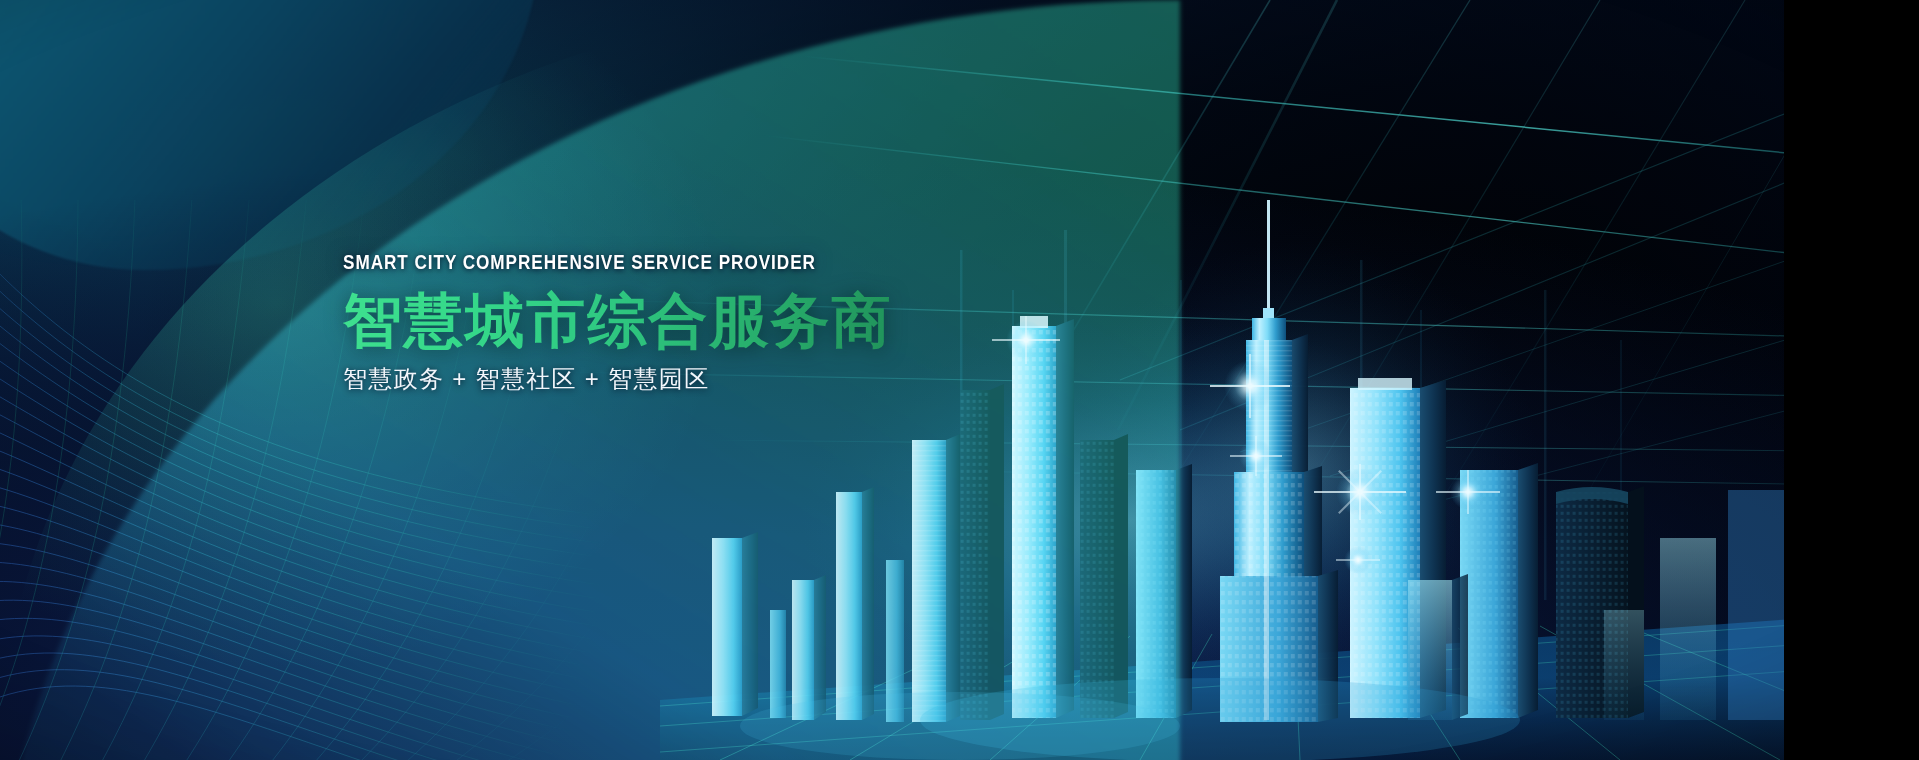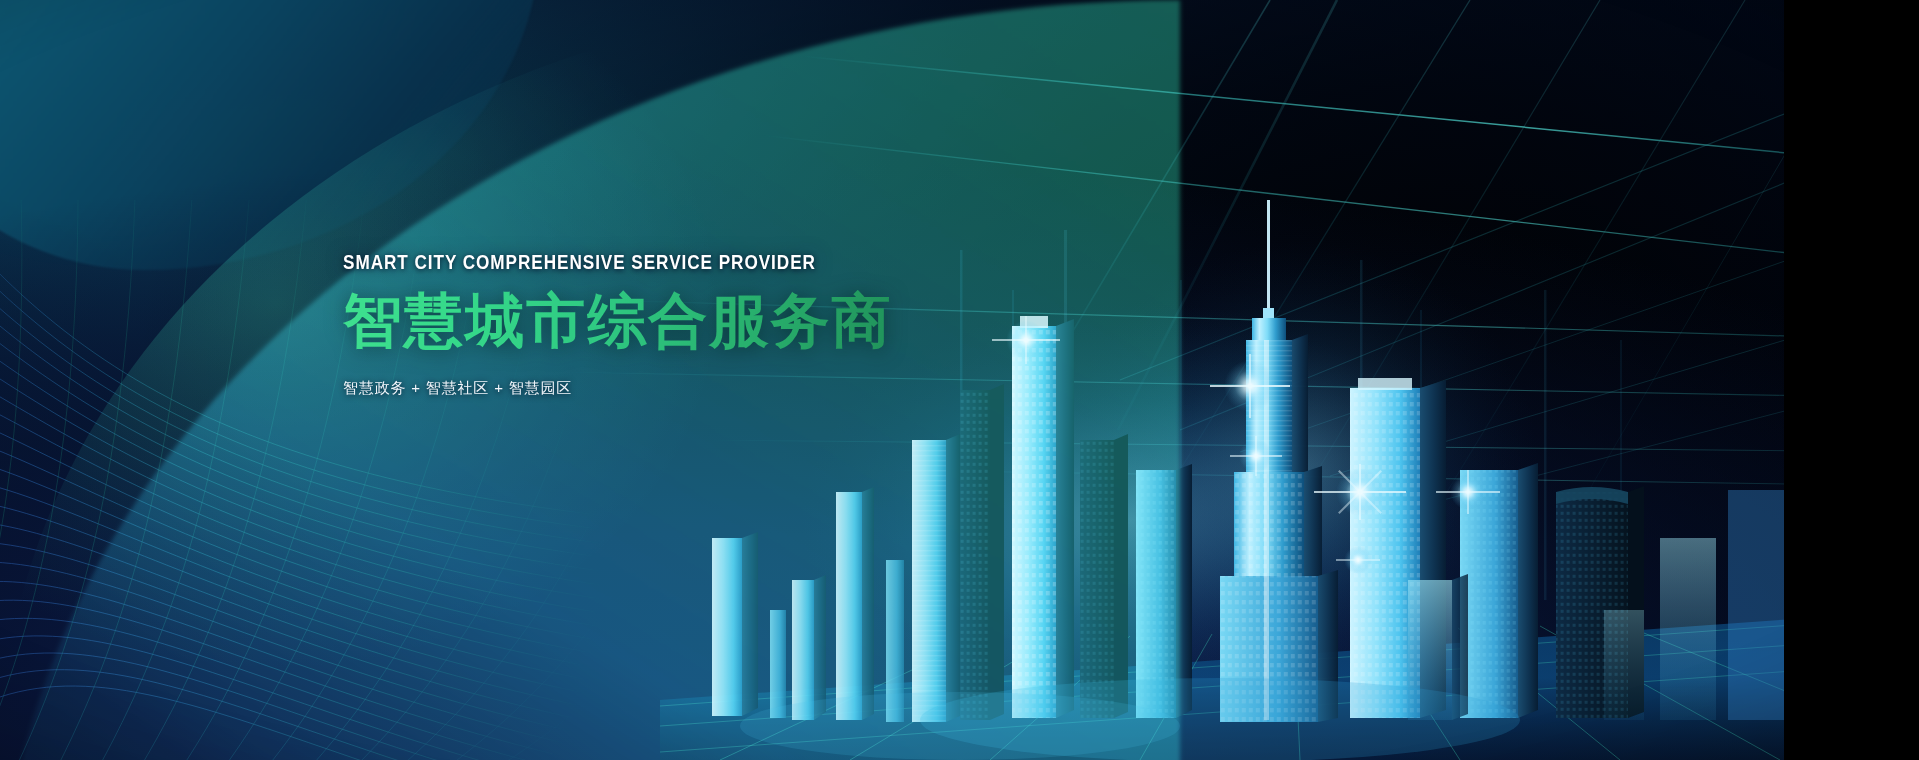--- a/index.html
+++ b/index.html
@@ -113,22 +113,22 @@
     white-space:nowrap;
     background:linear-gradient(96deg,#3ee08f 0%,#35d98a 16%,#2fc982 34%,#27ad6b 56%,#1f8d57 76%,#1a7049 100%);
     -webkit-background-clip:text;
             background-clip:text;
     color:transparent;
     -webkit-text-fill-color:transparent;
     filter:drop-shadow(0 2px 10px rgba(0,30,20,.55));
     text-decoration:underline;
   }
   #tagline {
-    margin-top:26px;
-    font-size:15px;
+    margin-top:10px;
+    font-size:24px;
     font-weight:400;
     letter-spacing:.055em;
     color:#f2f6fb;
     white-space:nowrap;
     text-shadow:0 1px 6px rgba(0,10,30,.9);
   }
 </style>
 </head>
 <body>
 

